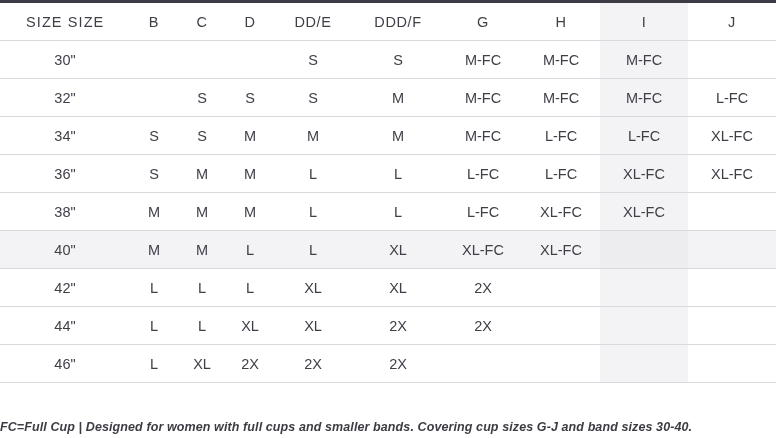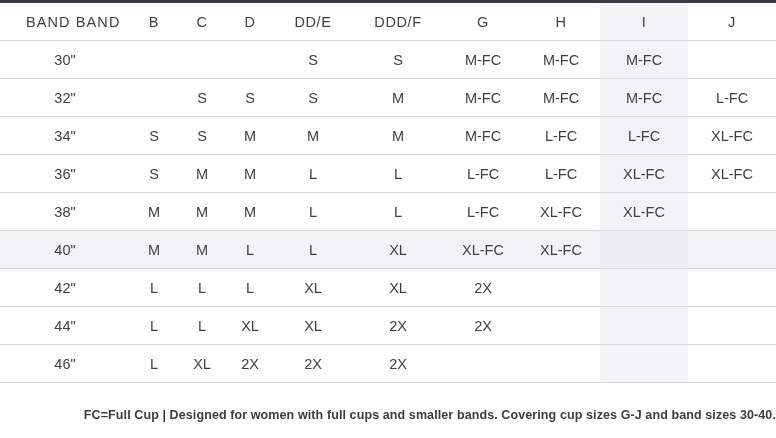--- a/index.html
+++ b/index.html
@@ -68,26 +68,27 @@
     font-size: 15px;
     color: #33333b;
   }
   tr.shaded td, tr.shaded th {
     background: #f3f3f5;
   }
   .footnote {
     position: absolute;
     left: 0;
     right: 0;
-    bottom: 16px;
-    text-align: right;
+    bottom: 4px;
+    text-align: left;
     font-size: 12.5px;
     font-weight: bold;
     color: #3c3c44;
     letter-spacing: 0.1px;
+    font-style: italic;
   }
   
   td.col-i, th.col-i { background: #f3f3f5; }
   tr.shaded td.col-i, tr.shaded th.col-i { background: #ededf0; }
 </style>
 </head>
 <body>
 
 <div class="wrap">
   <table class="size-table">
@@ -98,21 +99,21 @@
         <col class="c3">
         <col class="c4">
       <col class="c5">
         <col class="c6">
         <col class="c7">
         <col class="c8">
         <col class="c9">
     </colgroup>
     <thead>
       <tr>
-        <th class="band-head">BAND BAND</th>
+        <th class="band-head">SIZE SIZE</th>
         <th>B</th>
         <th>C</th>
         <th>D</th>
         <th>DD/E</th>
         <th>DDD/F</th>
         <th>G</th>
         <th>H</th>
         <th class="col-i">I</th>
         <th>J</th>
       </tr>

